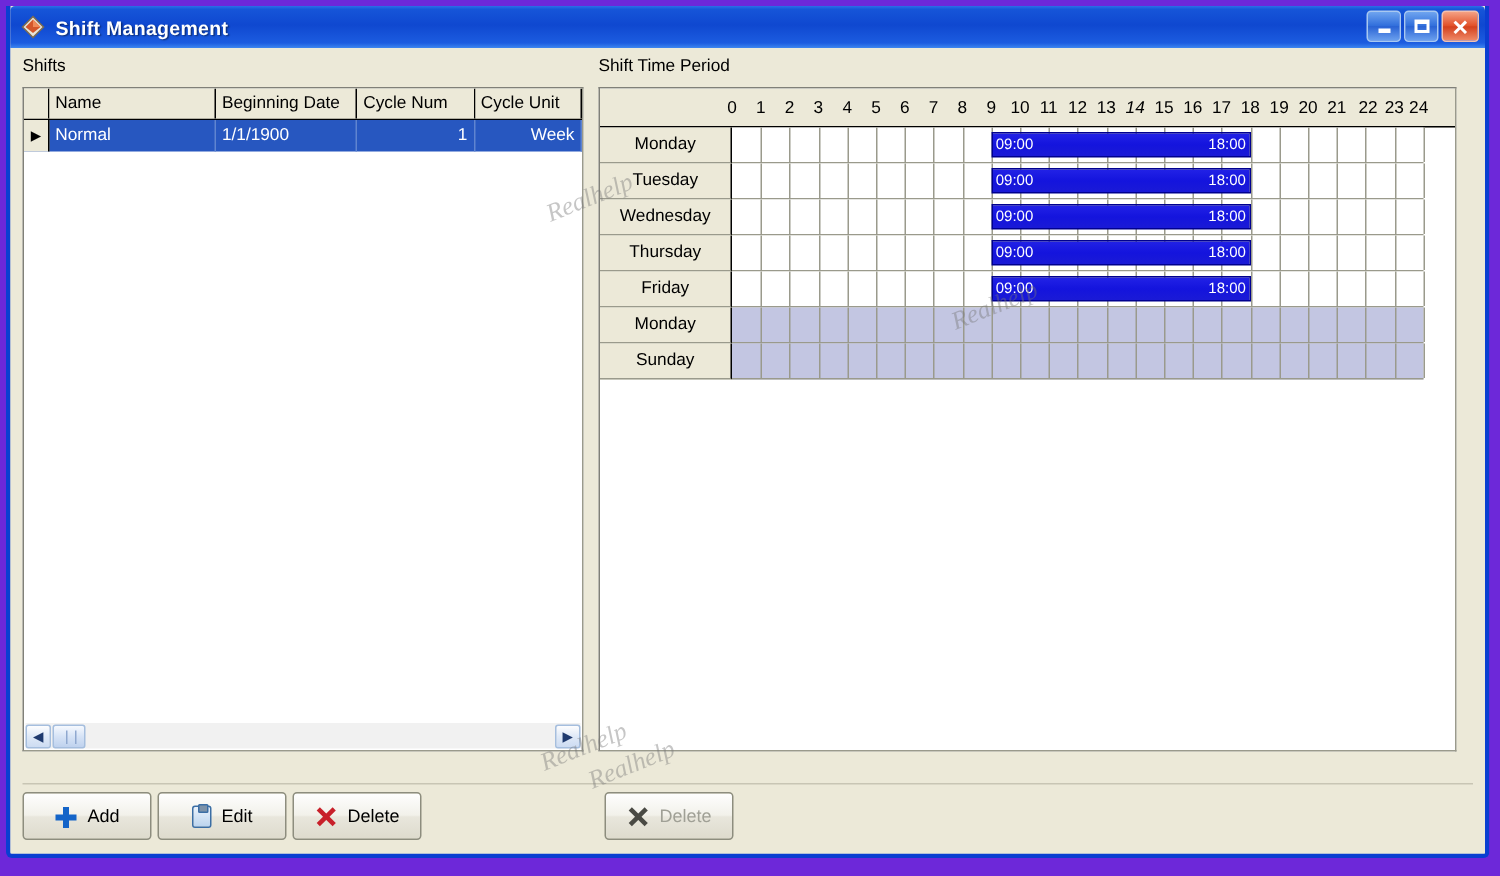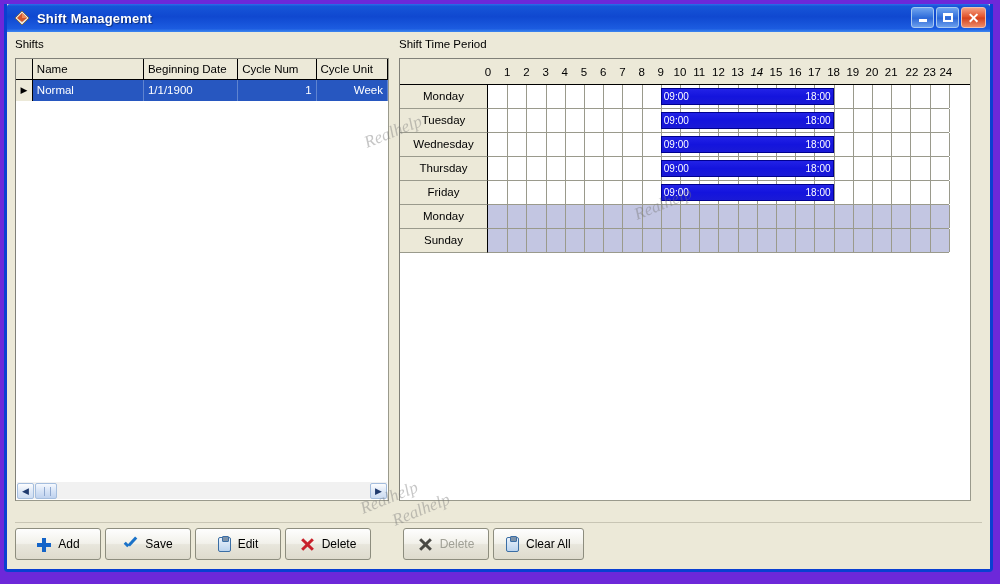--- a/index.html
+++ b/index.html
@@ -626,40 +626,32 @@
       </div>
 
       <div class="sep-line"></div>
 
       <div class="toolbar left" id="toolbar-left">
           <div class="tbtn">
             <span class="ico ico-plus"></span>
             <span class="lbl">Add</span>
           </div>
           <div class="tbtn">
-            <span class="ico ico-check"></span>
-            <span class="lbl">Save</span>
-          </div>
-          <div class="tbtn">
             <span class="ico ico-clip"></span>
             <span class="lbl">Edit</span>
           </div>
           <div class="tbtn">
             <span class="ico ico-x"></span>
             <span class="lbl">Delete</span>
           </div>
         </div>
       <div class="toolbar right" id="toolbar-right">
           <div class="tbtn disabled">
             <span class="ico ico-x gray"></span>
             <span class="lbl">Delete</span>
-          </div>
-          <div class="tbtn">
-            <span class="ico ico-clip"></span>
-            <span class="lbl">Clear All</span>
           </div>
         </div>
 
     </div>
 
     <div class="wm" style="left:356px; top:118px;">Realhelp</div>
     <div class="wm" style="left:626px; top:190px;">Realhelp</div>
     <div class="wm" style="left:352px; top:484px;">Realhelp</div>
     <div class="wm" style="left:384px; top:496px;">Realhelp</div>
   </div>

